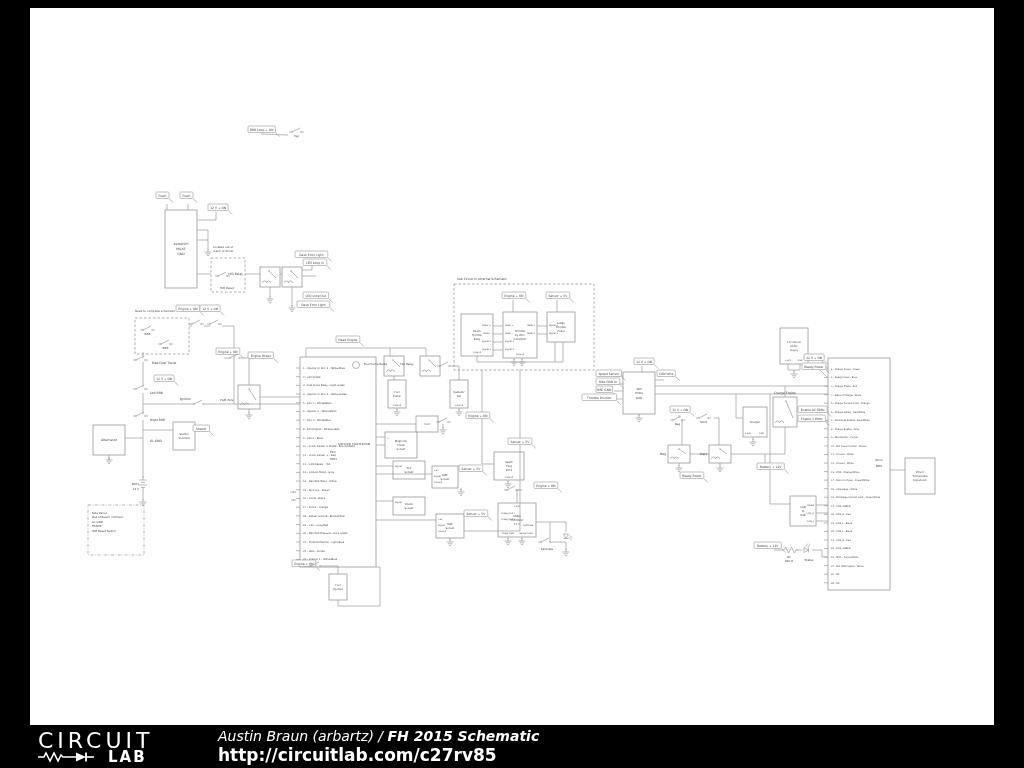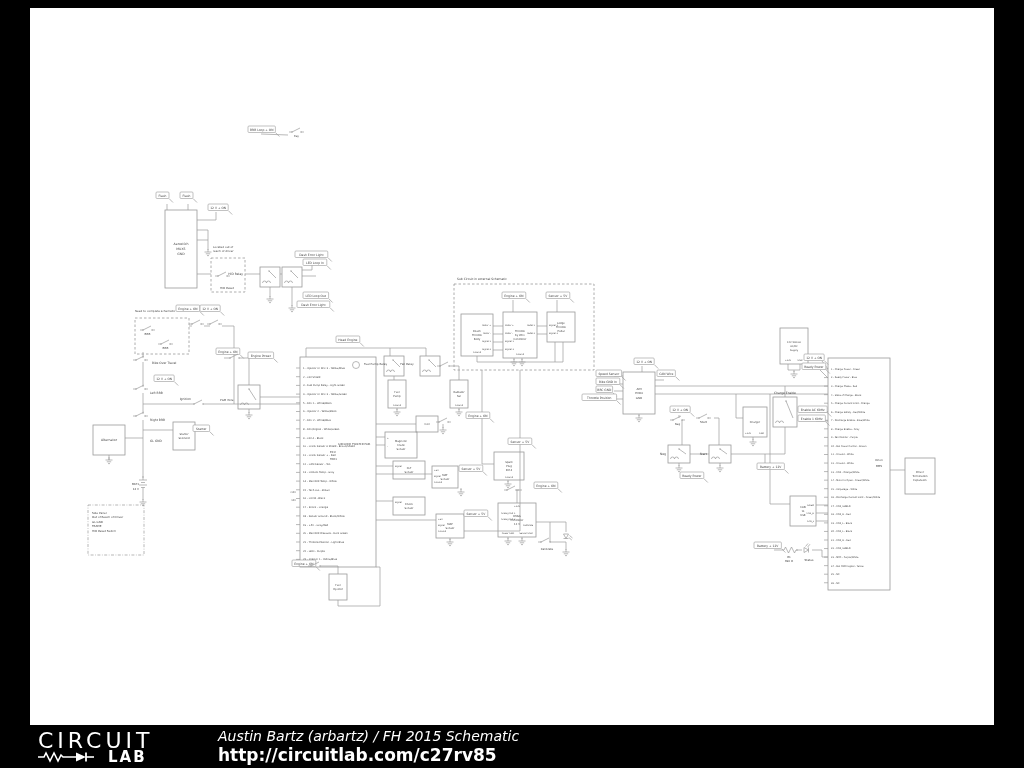--- a/index.html
+++ b/index.html
@@ -8,21 +8,21 @@
   .sheet svg{display:block;width:964px;height:717px;}
   svg text{font-family:"DejaVu Sans",sans-serif;}
   .footer{position:absolute;left:0;top:725px;width:1024px;height:43px;background:#000;
     display:flex;align-items:center;color:#fff;}
   .logo{margin-left:38px;width:140px;line-height:1;}
   .logo-top{font-size:22px;letter-spacing:4px;font-weight:400;color:#fff;}
   .logo-bottom{display:flex;align-items:center;height:12px;margin-top:-1px;}
   .logo-lab{font-size:15px;font-weight:bold;letter-spacing:2px;margin-left:2px;}
   .titles{margin-left:40px;}
   .t-line1{font-size:14px;font-style:italic;}
-  .t-name{font-weight:normal;}
+  .t-name{font-weight:bold;}
   .t-url{font-size:17px;font-weight:bold;margin-top:1px;}
 </style>
 </head>
 <body>
 
 <div class="sheet">
   <svg id="schem" viewBox="0 0 964 717">
       <polyline points="231,126 258,127" fill="none" stroke="#9b9b9b" stroke-width="0.7"></polyline>
       <polyline points="137,196 137,202" fill="none" stroke="#9b9b9b" stroke-width="0.7"></polyline>
       <polyline points="158,196 158,202" fill="none" stroke="#9b9b9b" stroke-width="0.7"></polyline>
@@ -744,16 +744,16 @@
       <svg width="68" height="12" viewBox="0 0 68 12">
         <polyline points="0,6 6,6 8,2 12,10 16,2 20,10 23,4 25,6 38,6" fill="none" stroke="#fff" stroke-width="1.6"></polyline>
         <polygon points="38,1.5 38,10.5 48,6" fill="#fff"></polygon>
         <line x1="48" y1="1.5" x2="48" y2="10.5" stroke="#fff" stroke-width="1.8"></line>
         <line x1="48" y1="6" x2="56" y2="6" stroke="#fff" stroke-width="1.6"></line>
       </svg>
       <span class="logo-lab">LAB</span>
     </div>
   </div>
   <div class="titles">
-    <div class="t-line1"><span class="t-author">Austin Bartz (arbartz)</span><span> / </span><span class="t-name">FH 2015 Schematic</span></div>
+    <div class="t-line1"><span class="t-author">Austin Braun (arbartz)</span><span> / </span><span class="t-name">FH 2015 Schematic</span></div>
     <div class="t-url">http://circuitlab.com/c27rv85</div>
   </div>
 </div>
 
 </body></html>

